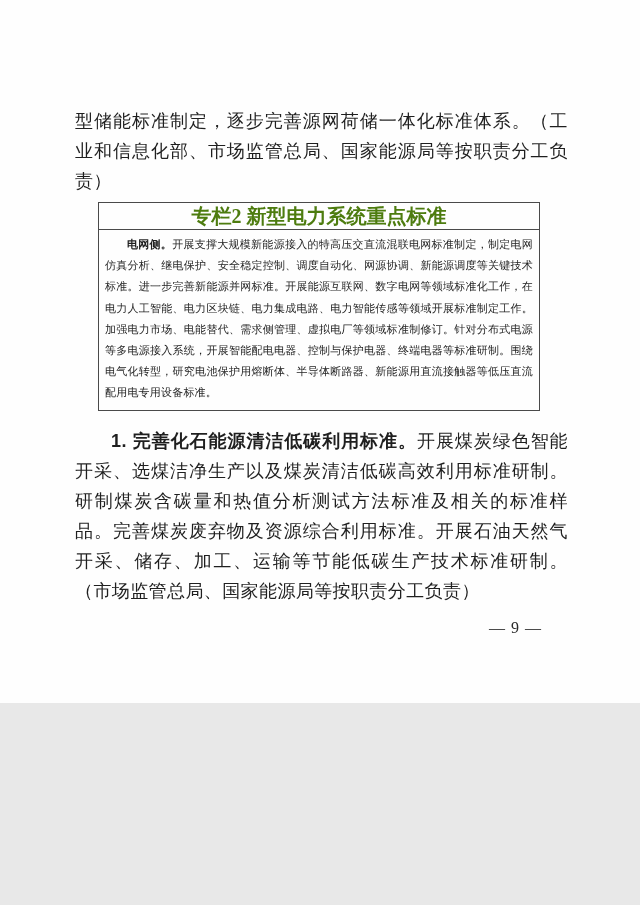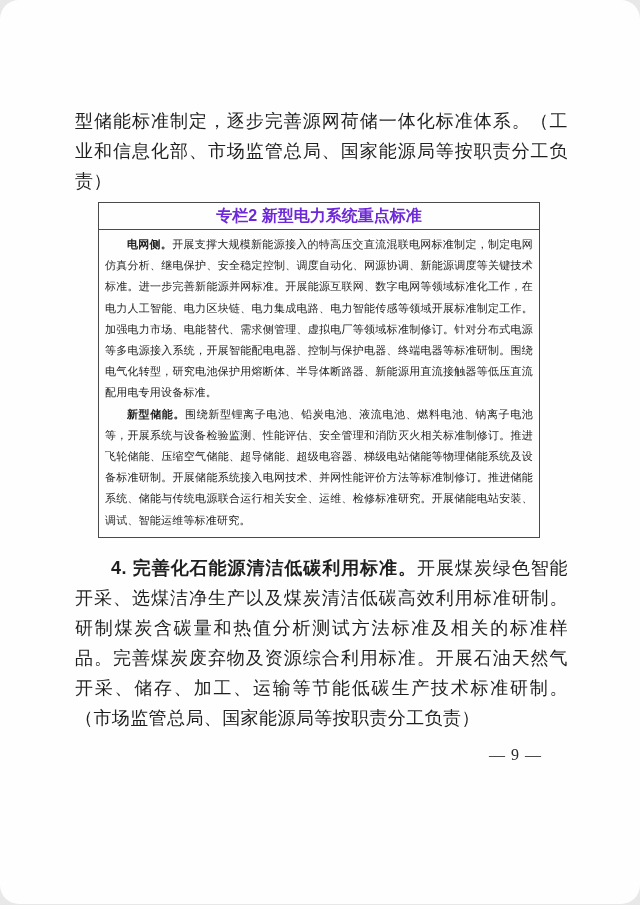--- a/index.html
+++ b/index.html
@@ -1,25 +1,24 @@
 <!DOCTYPE html>
 <html><head>
 <meta charset="utf-8">
 <style>
   html, body { margin: 0; padding: 0; background: #e8e8e8; }
   .page {
     position: relative;
     width: 640px;
-    height: 904px;
+    height: 703px;
     margin: 0 auto;
     background: #fefefe;
     overflow: hidden;
     color: #1f1f1f;
     font-family: "Liberation Serif", "DejaVu Serif", serif;
-    border-radius: 19px;
   }
   .content {
     position: absolute;
     left: 75px;
     top: 106px;
     width: 493px;
   }
   .body-text {
     margin: 0;
     font-size: 18px;
@@ -32,24 +31,24 @@
     box-sizing: border-box;
     margin: 6px 0 0 23px;
     width: 442px;
     border: 1.5px solid #4a4a4a;
     background: #fefefe;
   }
   .box-title {
     height: 26px;
     line-height: 26px;
     text-align: center;
-    font-family: Liberation Sans, sans-serif;
+    font-family: Liberation Serif, serif;
     font-weight: 700;
-    font-size: 16px;
-    color: #6d28d9;
+    font-size: 20px;
+    color: #4d7c0f;
     border-bottom: 1.5px solid #4a4a4a;
   }
   .box-body { padding: 4px 6px 6px 6px; }
   .box-para {
     margin: 0;
     font-size: 11px;
     line-height: 21.2px;
     letter-spacing: 0.2px;
     text-align: justify;
     text-indent: 2em;
@@ -80,23 +79,22 @@
 
     <p class="body-text intro">型储能标准制定，逐步完善源网荷储一体化标准体系。（工业和信息化部、市场监管总局、国家能源局等按职责分工负责）</p>
 
     <div class="box">
       <div class="box-title">专栏2 新型电力系统重点标准</div>
       <div class="box-body">
 
         <p class="box-para"><span class="bold-lead">电网侧。</span><span>开展支撑大规模新能源接入的特高压交直流混联电网标准制定，制定电网仿真分析、继电保护、安全稳定控制、调度自动化、网源协调、新能源调度等关键技术标准。进一步完善新能源并网标准。开展能源互联网、数字电网等领域标准化工作，在电力人工智能、电力区块链、电力集成电路、电力智能传感等领域开展标准制定工作。加强电力市场、电能替代、需求侧管理、虚拟电厂等领域标准制修订。针对分布式电源等多电源接入系统，开展智能配电电器、控制与保护电器、终端电器等标准研制。围绕电气化转型，研究电池保护用熔断体、半导体断路器、新能源用直流接触器等低压直流配用电专用设备标准。</span></p>
 
 
-        <p class="box-para"><span class="bold-lead">新型储能。</span><span>围绕新型锂离子电池、铅炭电池、液流电池、燃料电池、钠离子电池等，开展系统与设备检验监测、性能评估、安全管理和消防灭火相关标准制修订。推进飞轮储能、压缩空气储能、超导储能、超级电容器、梯级电站储能等物理储能系统及设备标准研制。开展储能系统接入电网技术、并网性能评价方法等标准制修订。推进储能系统、储能与传统电源联合运行相关安全、运维、检修标准研究。开展储能电站安装、调试、智能运维等标准研究。</span></p>
 
       </div>
     </div>
 
-    <p class="body-text section4"><span class="bold-lead">4. 完善化石能源清洁低碳利用标准。</span><span>开展煤炭绿色智能开采、选煤洁净生产以及煤炭清洁低碳高效利用标准研制。研制煤炭含碳量和热值分析测试方法标准及相关的标准样品。完善煤炭废弃物及资源综合利用标准。开展石油天然气开采、储存、加工、运输等节能低碳生产技术标准研制。（市场监管总局、国家能源局等按职责分工负责）</span></p>
+    <p class="body-text section4"><span class="bold-lead">1. 完善化石能源清洁低碳利用标准。</span><span>开展煤炭绿色智能开采、选煤洁净生产以及煤炭清洁低碳高效利用标准研制。研制煤炭含碳量和热值分析测试方法标准及相关的标准样品。完善煤炭废弃物及资源综合利用标准。开展石油天然气开采、储存、加工、运输等节能低碳生产技术标准研制。（市场监管总局、国家能源局等按职责分工负责）</span></p>
 
     <div class="page-number">— 9 —</div>
 
   </div>
 </div>
 
 </body></html>

